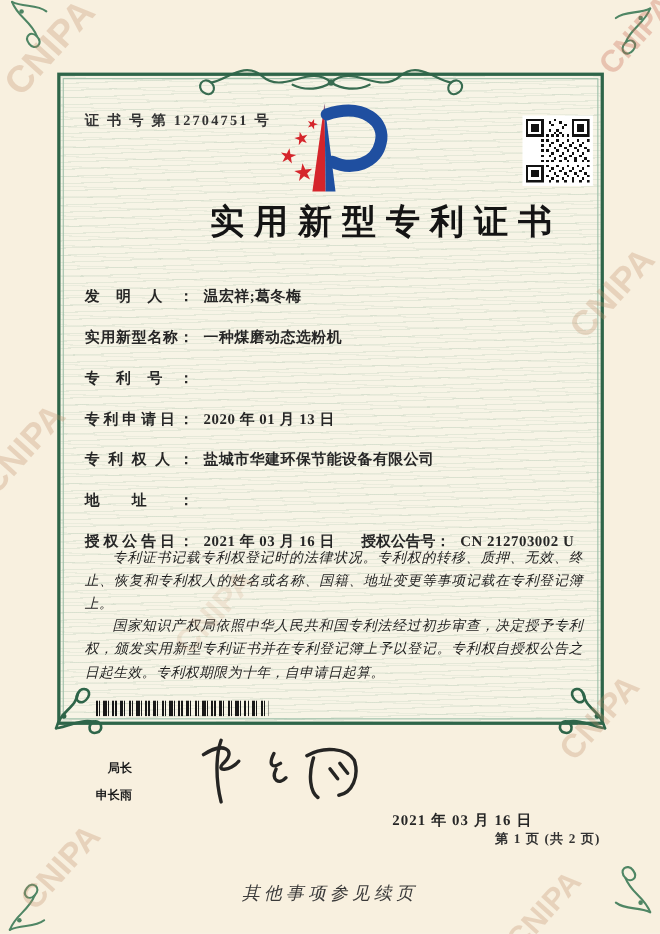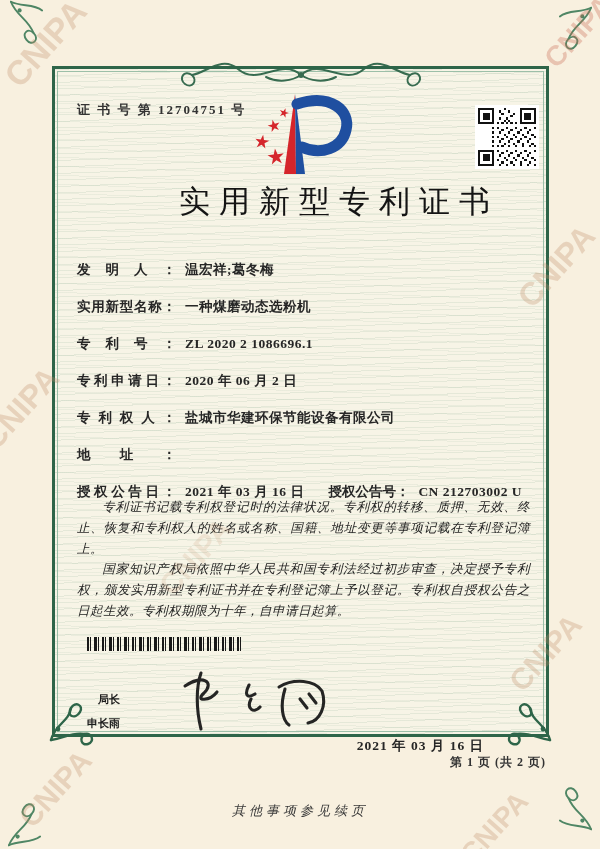--- a/index.html
+++ b/index.html
@@ -12,39 +12,39 @@
   
   .wm{
     position:absolute;z-index:6;pointer-events:none;
     font-family:"Liberation Sans","DejaVu Sans",sans-serif;
     font-weight:700;color:rgba(193,142,106,0.30);
     transform:rotate(-48deg);white-space:nowrap;
   }
   .wm.red{color:rgba(201,104,82,0.33);}
   
   #panel{
-    position:absolute;left:52px;top:66px;width:497px;height:671px;z-index:2;
+    position:absolute;left:52px;top:66px;width:497px;height:593px;z-index:2;
     box-sizing:border-box;border:3px solid #2e6549;
     background-color:#f7f4e6;
     background-image:
       repeating-linear-gradient(178deg, rgba(124,164,136,.15) 0 1px, rgba(0,0,0,0) 1px 6.5px),
       repeating-linear-gradient(2deg, rgba(124,164,136,.10) 0 1px, rgba(0,0,0,0) 1px 9px);
   }
   #panel::before{
     content:"";position:absolute;inset:2px;border:1px solid #9cbfa8;pointer-events:none;
   }
   .abs{position:absolute;}
   
   #certno{left:22px;top:32px;font-size:13px;font-weight:600;letter-spacing:2px;color:#333;}
   
   #logo{left:176px;top:20px;width:140px;height:92px;}
   #qr{left:420px;top:36px;width:64px;height:64px;background:#fff;padding:3px;box-sizing:border-box;}
   #qr svg{width:100%;height:100%;display:block;}
   
-  #title{left:0;top:112px;width:100%;text-align:center;font-size:31px;font-weight:400;
+  #title{left:12px;top:112px;width:100%;text-align:center;font-size:31px;font-weight:700;
          letter-spacing:9px;text-indent:9px;color:#141414;padding-left:34px;}
   
   #fields{left:22px;top:182px;width:455px;font-size:13.5px;color:#262626;}
   .frow{height:37px;display:flex;align-items:center;white-space:nowrap;}
   .flabel{display:inline-block;width:99px;text-align:justify;text-align-last:justify;font-weight:600;}
   .fvalue{margin-left:9px;font-weight:600;letter-spacing:0.5px;}
   .flabel2{font-weight:600;margin-left:24px;font-family:Liberation Mono, monospace;}
   
   #legal{left:22px;top:428px;width:453px;font-size:12.6px;line-height:20.8px;
          font-style:italic;color:#1f1f1f;}
@@ -57,21 +57,21 @@
       #181818 7px 10px, rgba(0,0,0,0) 10px 11px,
       #181818 11px 12px, rgba(0,0,0,0) 12px 15px);
   }
   
   #signer{left:32px;top:618px;font-size:11px;font-weight:700;line-height:24px;color:#1c1c1c;text-align:right;}
   #signature{left:108px;top:596px;width:195px;height:74px;}
   #issuedate{right:62px;top:668px;font-size:13.5px;font-weight:600;letter-spacing:1px;color:#262626;}
   #pageind{left:0;top:685px;width:100%;text-align:right;font-size:12px;letter-spacing:1px;color:#333;font-weight:bold;}
   
   #contnote{position:absolute;left:0;top:802px;width:100%;text-align:center;z-index:3;
-    font-size:13px;letter-spacing:4px;font-style:italic;color:#3a3a3a;}
+    font-size:16px;letter-spacing:4px;font-style:italic;color:#3a3a3a;}
   
   .orn{position:absolute;z-index:4;pointer-events:none;}
   .orn svg{display:block;width:100%;height:100%;}
   #topflourish{left:50%;top:-18px;transform:translateX(-50%);width:310px;height:44px;position:absolute;}
   .panelcorner{width:54px;height:54px;}
   .pc-l{left:-14px;bottom:-16px;position:absolute;}
   .pc-r{right:-14px;bottom:-16px;position:absolute;transform:scaleX(-1);}
   .pagecorner{width:52px;height:52px;}
 </style>
 </head>
@@ -222,25 +222,24 @@
       <div class="frow">
         <span class="flabel">发明人：</span>
         <span class="fvalue">温宏祥;葛冬梅</span>
       </div>
       <div class="frow">
         <span class="flabel">实用新型名称：</span>
         <span class="fvalue">一种煤磨动态选粉机</span>
       </div>
       <div class="frow">
         <span class="flabel">专利号：</span>
-        <span class="fvalue">ZL 2020 2 1086696.1</span>
       </div>
       <div class="frow">
         <span class="flabel">专利申请日：</span>
-        <span class="fvalue">2020 年 06 月 2 日</span>
+        <span class="fvalue">2020 年 01 月 13 日</span>
       </div>
       <div class="frow">
         <span class="flabel">专利权人：</span>
         <span class="fvalue">盐城市华建环保节能设备有限公司</span>
       </div>
       <div class="frow">
         <span class="flabel">地址：</span>
       </div>
       <div class="frow">
         <span class="flabel">授权公告日：</span>

